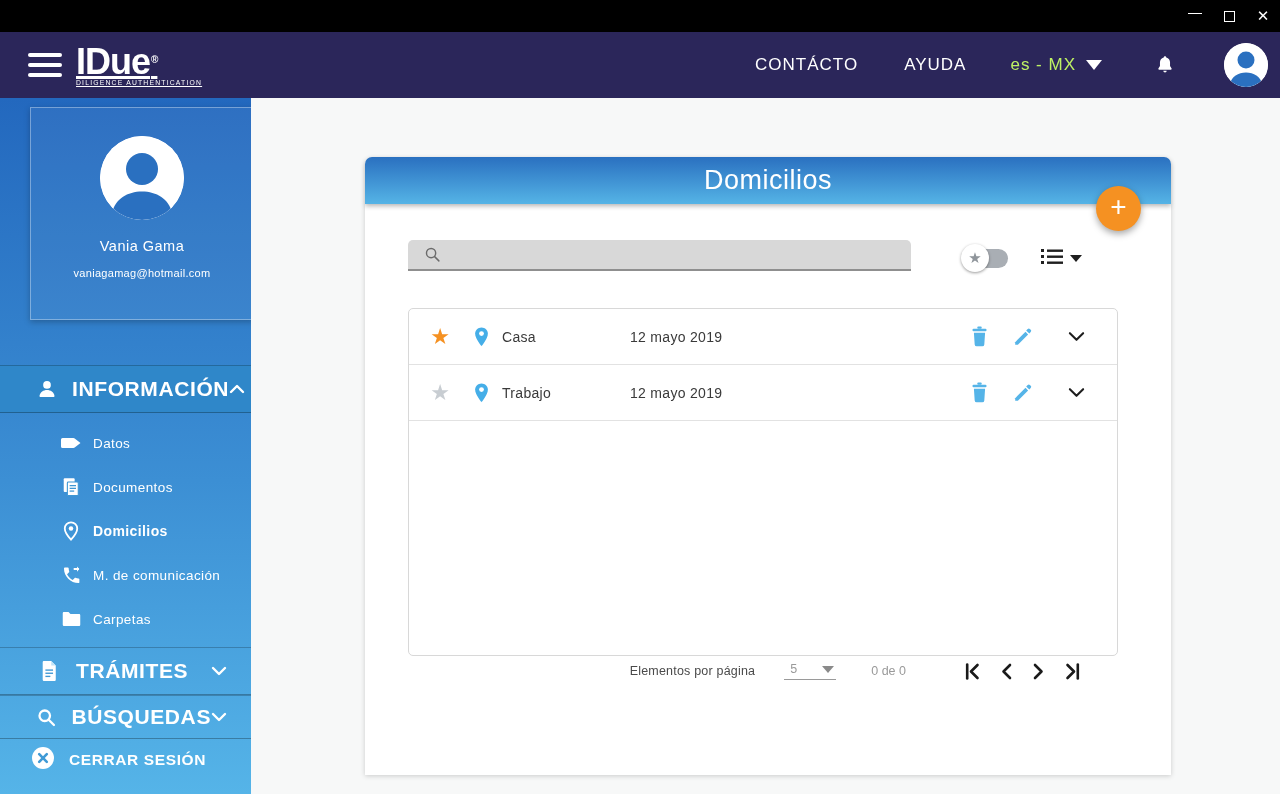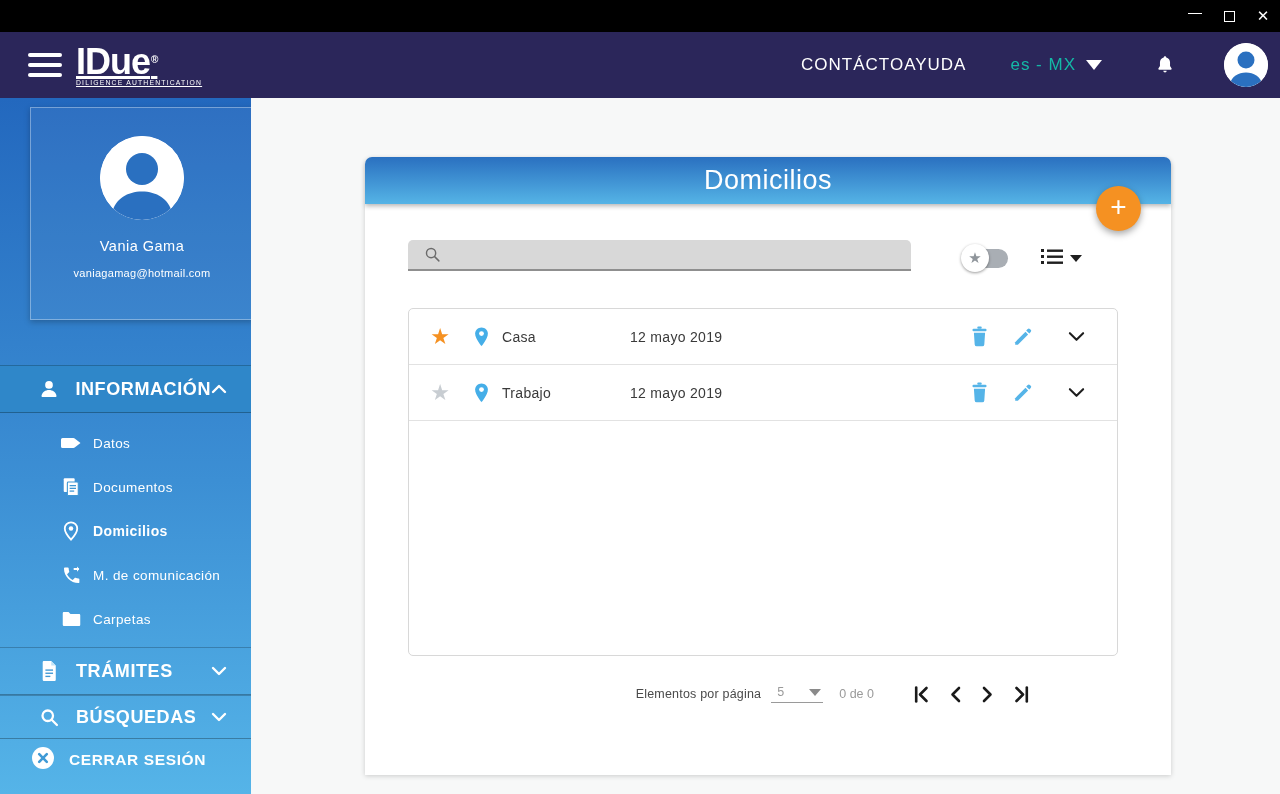--- a/index.html
+++ b/index.html
@@ -17,38 +17,38 @@
   
   .appheader { position:absolute; left:0; top:32px; width:1280px; height:66px; background:#2b265a; display:flex; align-items:center; }
   .hamburger { margin-left:28px; width:34px; display:flex; flex-direction:column; gap:6px; cursor:pointer; }
   .hamburger span { display:block; height:4px; background:#fff; border-radius:2px; }
   .logo { margin-left:14px; color:#fff; position:relative;text-decoration:underline; }
   .logo-brand { font-size:36px; font-weight:bold; letter-spacing:-1px; line-height:34px; }
   .logo-reg { font-size:10px; vertical-align:top; position:relative; top:-2px; left:1px; }
   .logo-tag { font-size:6.8px; letter-spacing:1.2px; margin-top:0px; white-space:nowrap; }
   .header-right { margin-left:auto; display:flex; align-items:center; padding-right:12px; }
   .hnav { color:#fff; font-size:17px; letter-spacing:1px; cursor:pointer; }
-  .hnav + .hnav { }
-  .lang { margin-left:44px; display:flex; align-items:center; color:#14b8a6; font-size:17px; letter-spacing:1px; cursor:pointer; }
+  .hnav + .hnav { margin-left:46px; }
+  .lang { margin-left:44px; display:flex; align-items:center; color:#bef264; font-size:17px; letter-spacing:1px; cursor:pointer; }
   .lang-caret { margin-left:10px; width:0; height:0; border-left:8px solid transparent; border-right:8px solid transparent; border-top:10px solid #fff; }
   .bell { margin-left:52px; cursor:pointer; display:flex; }
   .avatar-sm { margin-left:48px; width:44px; height:44px; border-radius:50%; background:#fff; overflow:hidden; position:relative; cursor:pointer; }
 
   
   .sidebar { position:absolute; left:0; top:98px; width:251px; height:696px; background:linear-gradient(180deg,#2368be 0%, #3c8fd4 55%, #55b4e8 100%); color:#fff; }
   .profile-card { position:absolute; left:30px; top:9px; width:224px; height:213px; background:rgba(255,255,255,0.05); border:1px solid rgba(255,255,255,0.35); box-shadow:0 2px 6px rgba(0,0,0,0.25); display:flex; flex-direction:column; align-items:center;text-align:right; }
   .avatar-lg { margin-top:28px; width:84px; height:84px; border-radius:50%; background:#fff; overflow:hidden; position:relative; }
   .profile-name { margin-top:18px; font-size:14.5px; letter-spacing:0.5px; }
   .profile-email { margin-top:13px; font-size:11px; letter-spacing:0.3px; }
 
   .nav { position:absolute; left:0; top:267px; width:251px; }
   .nav-section-header { height:48px; display:flex; align-items:center; padding:0 24px 0 36px; cursor:pointer; border-top:1px solid rgba(0,0,0,0.22); border-bottom:1px solid rgba(0,0,0,0.28); }
   .nav-section-header.active { background:#2f87c9; }
   .nav-section-header .sec-icon { width:26px; display:flex; justify-content:center; }
-  .nav-section-header .sec-label { margin-left:14px; font-size:18px; font-weight:bold; letter-spacing:0.6px; }
+  .nav-section-header .sec-label { margin-left:14px; font-size:21px; font-weight:bold; letter-spacing:0.6px; }
   .nav-section-header .sec-caret { margin-left:auto; display:flex; }
   .nav-items { padding:8px 0 6px 0; }
   .nav-item { height:44px; display:flex; align-items:center; padding-left:58px; cursor:pointer; }
   .nav-item .itm-icon { width:26px; display:flex; justify-content:center; }
   .nav-item .itm-label { margin-left:9px; font-size:13.5px; letter-spacing:0.4px; }
   .nav-item.active .itm-label { font-weight:bold; font-size:14px; }
   .logout-row { height:42px; display:flex; align-items:center; padding-left:30px; cursor:pointer; }
   .logout-row .sec-label { margin-left:13px; font-size:15.5px; font-weight:bold; letter-spacing:0.6px; }
 
   
@@ -74,21 +74,21 @@
   .row-star { margin-left:18px; width:26px; font-size:22px; text-align:center; cursor:pointer; line-height:1; }
   .row-star.fav { color:#f59122; }
   .row-star.notfav { color:#c8cdd2; }
   .row-pin { margin-left:20px; display:flex; }
   .row-name { margin-left:12px; width:128px; font-size:14px; color:#3a3a3a; letter-spacing:0.3px; }
   .row-date { font-size:14px; color:#3a3a3a; letter-spacing:0.3px; }
   .row-actions { margin-left:auto; display:flex; align-items:center; }
   .icon-btn { display:flex; cursor:pointer; }
   .row-chevron { margin-left:34px; margin-right:32px; display:flex; cursor:pointer; }
 
-  .pagination { position:absolute; left:0px; top:481px; width:664px; display:flex; align-items:center; justify-content:flex-end; }
+  .pagination { position:absolute; left:0px; top:458px; width:715px; display:flex; align-items:center; justify-content:flex-end;gap:19px; }
   .pg-label { font-size:12.5px; color:#4a4a4a; letter-spacing:0.2px; }
   .pg-select { margin-left:10px; display:flex; align-items:center; border-bottom:1px solid #9a9a9a; padding:0 2px 3px 6px; width:52px; cursor:pointer; }
   .pg-size { font-size:12.5px; color:#9a9a9a; }
   .pg-select-caret { margin-left:auto; width:0; height:0; border-left:6px solid transparent; border-right:6px solid transparent; border-top:7px solid #8a8a8a; }
   .pg-range { margin-left:16px; font-size:12.5px; color:#9a9a9a; }
   .pg-nav { margin-left:40px; display:flex; align-items:center; gap:21px; }
   .pg-btn { display:flex; cursor:pointer; }
 </style>
 </head>
 <body>

